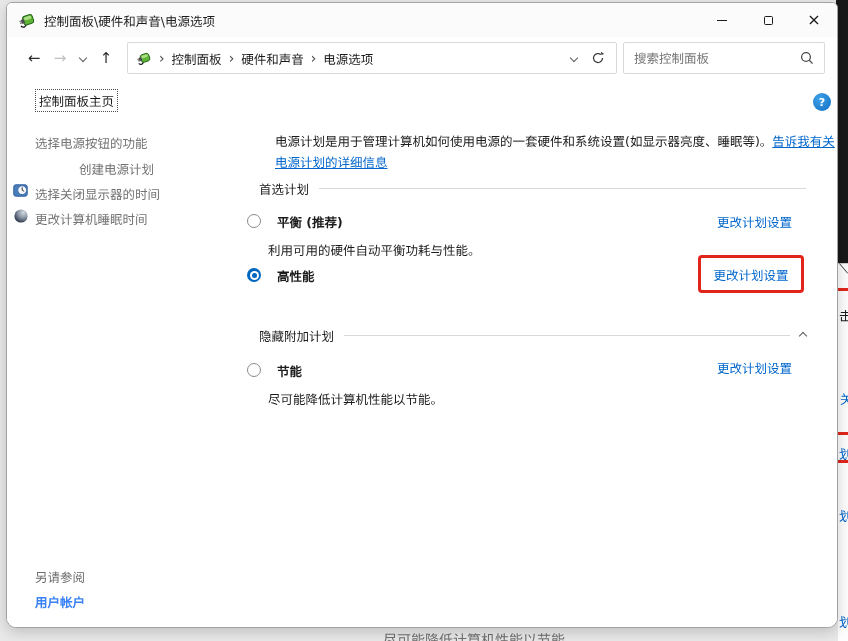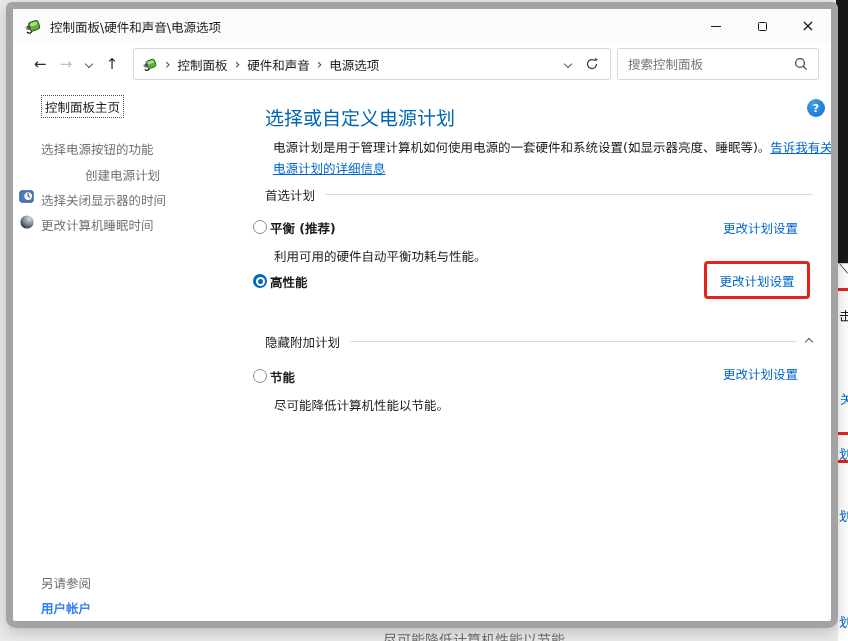--- a/index.html
+++ b/index.html
@@ -10,21 +10,21 @@
   
   .bg-right-dark { position:absolute; left:836px; top:0; width:12px; height:263px; background:#181818; }
   .bg-right-light { position:absolute; left:838px; top:263px; width:10px; height:378px; background:#fdfdfd; border-top:1px solid #cfcfcf; }
   .frag { position:absolute; font-size:13px; color:#0066cc; }
   .frag.dark { color:#1b1b1b; }
   .redbar { position:absolute; background:#e1251b; }
   .bg-bottom-text { position:absolute; left:383px; top:629px; font-size:14px; color:#6f6f6f; white-space:nowrap; }
 
   
   .win { position:absolute; left:6px; top:2px; width:832px; height:626px; background:#fff;
-         border:7px solid #a3a3a3; border-radius:6px 6px 10px 10px; overflow:hidden;
+         border:1px solid #a3a3a3; border-radius:6px 6px 10px 10px; overflow:hidden;
          box-shadow:0 4px 14px rgba(0,0,0,.18); display:flex; flex-direction:column; }
 
   .titlebar { height:34px; background:#fbfbfb; display:flex; align-items:center; padding-left:12px; flex:0 0 auto; }
   .title-text { margin-left:8px; font-size:12.5px; color:#1b1b1b; flex:1; }
   .caption-btns { display:flex; height:34px; }
   .cap-btn { width:46px; height:34px; display:flex; align-items:center; justify-content:center; color:#1b1b1b; }
   .min-glyph { width:10px; height:0; border-top:1px solid #1b1b1b; display:block; }
   .max-glyph { width:9px; height:9px; border:1px solid #1b1b1b; border-radius:1.5px; display:block; }
   .close-glyph { font-size:16px; line-height:1; }
 
@@ -52,33 +52,33 @@
   .sidebar { position:absolute; left:0; top:0; width:228px; height:100%; }
   .sb-home { position:absolute; left:28px; top:10px; font-size:12.5px; color:#1b1b1b; border:1px dotted #4d4d4d; padding:1px 3px; }
   .sb-item { position:absolute; left:28px; font-size:12.5px; color:#737373; white-space:nowrap; }
   .sb-icon { position:absolute; left:6px; width:16px; height:16px; }
   .see-also-hdr { position:absolute; left:28px; top:488px; font-size:12.5px; color:#6d6d6d; }
   .see-also-link { position:absolute; left:28px; top:513px; font-size:12.5px; color:#3b82f6; font-weight:600; }
 
   
   .content { position:absolute; left:252px; top:0; width:553px; height:100%; }
   .page-title { position:absolute; left:0; top:18px; font-size:19px; color:#0066b4; }
-  .intro { position:absolute; left:8px; top:52px; width:562px; font-size:12.5px; line-height:21px; color:#1b1b1b; }
+  .intro { position:absolute; left:16px; top:52px; width:562px; font-size:12.5px; line-height:21px; color:#1b1b1b; }
   .intro a { color:#0066cc; text-decoration:underline; }
   .group-hdr { position:absolute; left:0; right:6px; display:flex; align-items:center; }
   .group-label { font-size:12.5px; color:#1b1b1b; margin-right:10px; white-space:nowrap; }
   .group-line { flex:1; border-top:1px solid #d9d9d9; }
   .group-collapse { margin-left:10px; display:flex; align-items:center; }
 
   .plan-row { position:absolute; left:-12px; right:0; }
   .radio { position:absolute; left:0; top:2px; width:14px; height:14px; border:1px solid #8a8a8a; border-radius:50%; background:#fff; }
   .radio.selected { border:none; background:#0067c0; }
   .radio.selected::before { content:""; position:absolute; left:2.5px; top:2.5px; width:9px; height:9px; border-radius:50%; background:#fff; }
   .radio.selected::after { content:""; position:absolute; left:4.5px; top:4.5px; width:5px; height:5px; border-radius:50%; background:#0067c0; }
-  .plan-name { margin-left:17px; font-size:12.5px; font-weight:bold; color:#1b1b1b; }
+  .plan-name { margin-left:30px; font-size:12.5px; font-weight:bold; color:#1b1b1b; }
   .plan-desc { margin-left:21px; margin-top:9px; font-size:12.5px; color:#1b1b1b; }
   .plan-link { position:absolute; right:20px; top:0; font-size:12.5px; color:#0066cc; white-space:nowrap; }
   .highlight-box { position:absolute; right:8px; top:-11px; width:106px; height:38px; border:3px solid #e1251b; border-radius:4px;
                    display:flex; align-items:center; justify-content:center; }
   .highlight-box .plan-link { position:static; }
 </style>
 </head>
 <body>
 
 <div class="stage">
@@ -193,21 +193,20 @@
           </defs>
           <circle cx="8" cy="8" r="6.6" fill="url(#moonG)"></circle>
         </svg>
         <span class="sb-item" style="top:130px;">更改计算机睡眠时间</span>
 
         <span class="see-also-hdr">另请参阅</span>
         <span class="see-also-link">用户帐户</span>
       </div>
 
       <div class="content">
-        <div class="page-title">选择或自定义电源计划</div>
 
         <div class="intro"><span>电源计划是用于管理计算机如何使用电源的一套硬件和系统设置(如显示器亮度、睡眠等)。</span><a>告诉我有关电源计划的详细信息</a></div>
 
         <div class="group-hdr" style="top:100px;">
           <span class="group-label">首选计划</span>
           <span class="group-line"></span>
         </div>
 
         <div class="plan-row" style="top:133px;">
           <span class="radio"></span>

